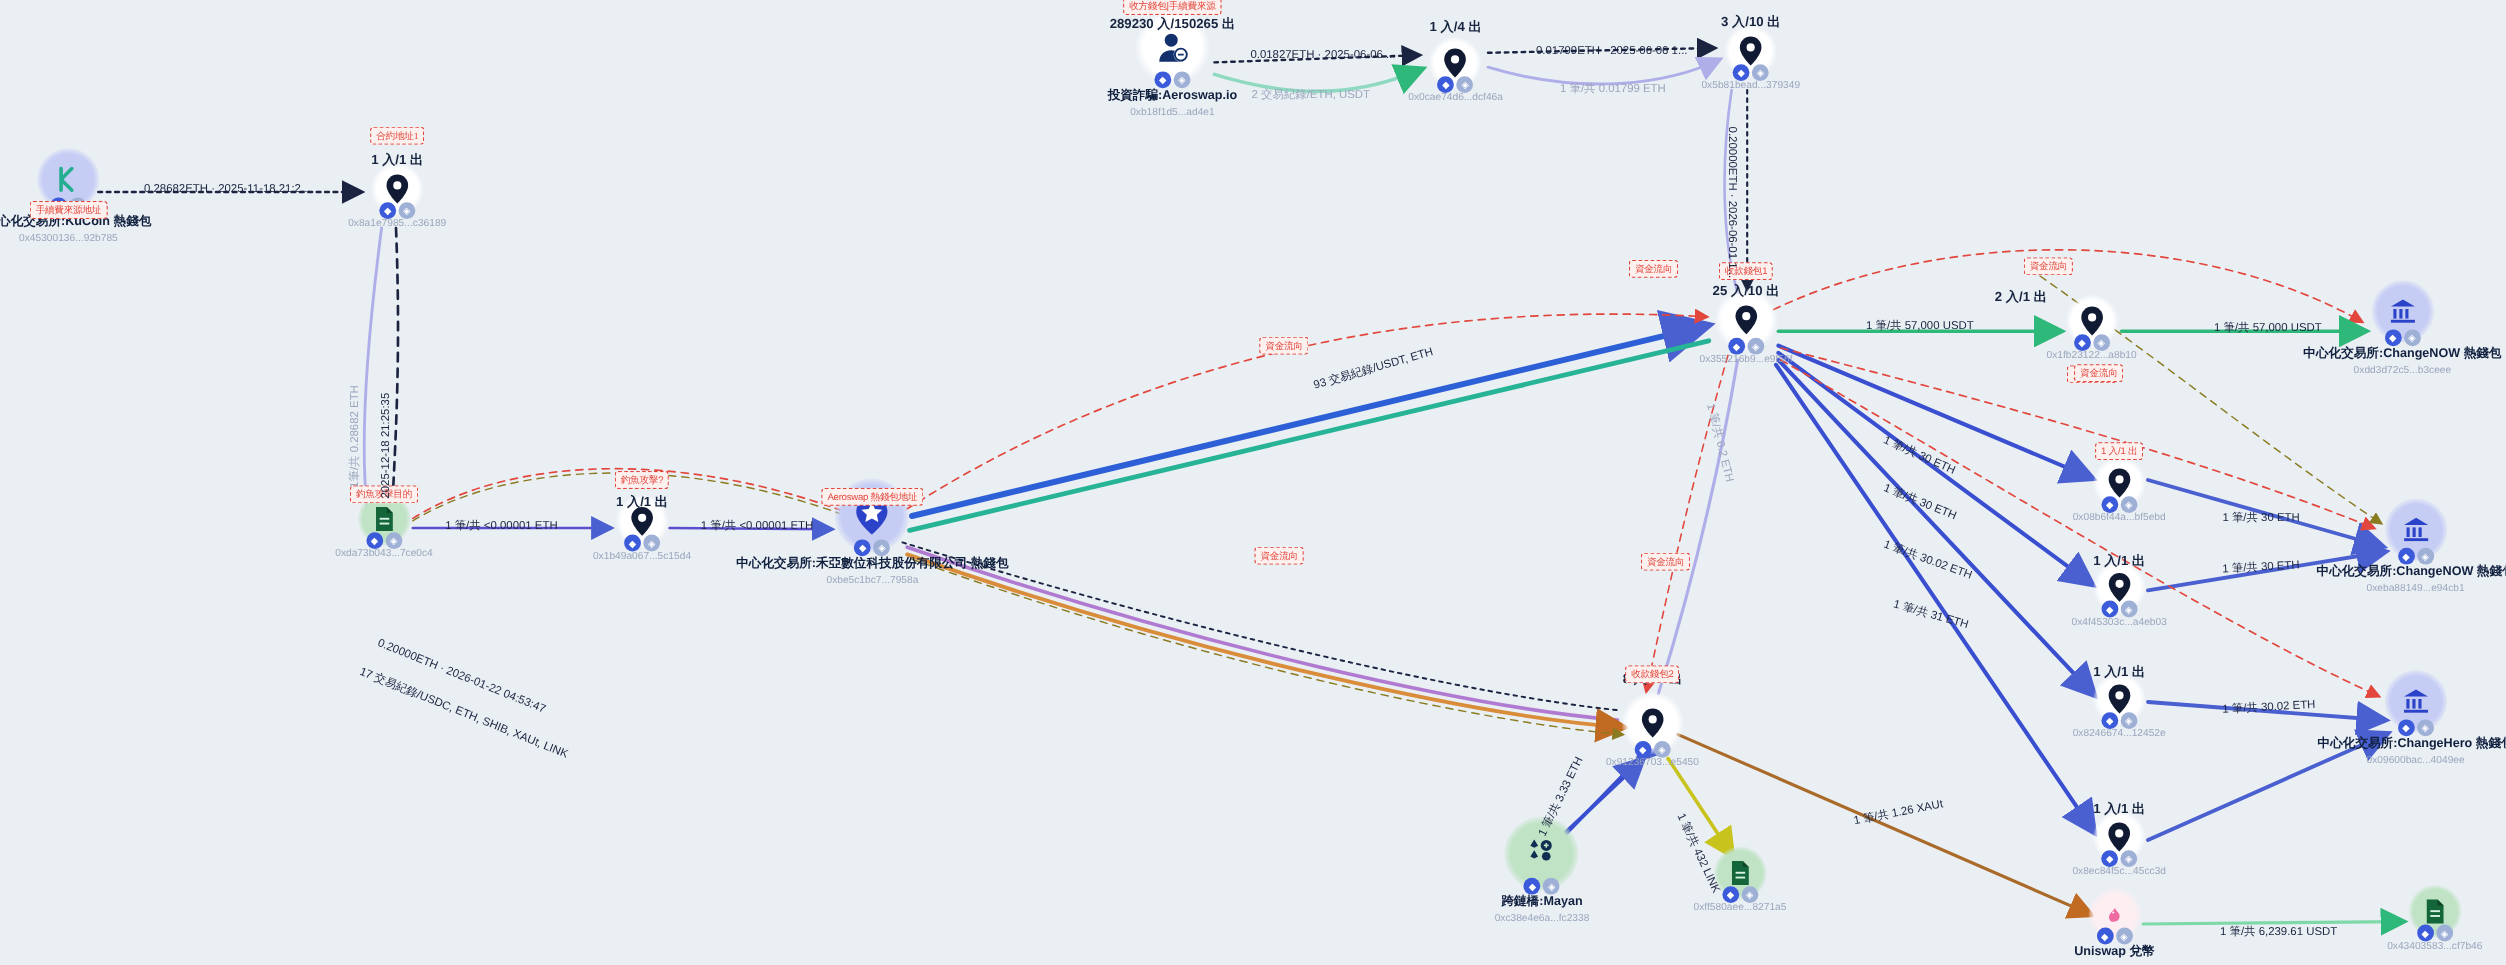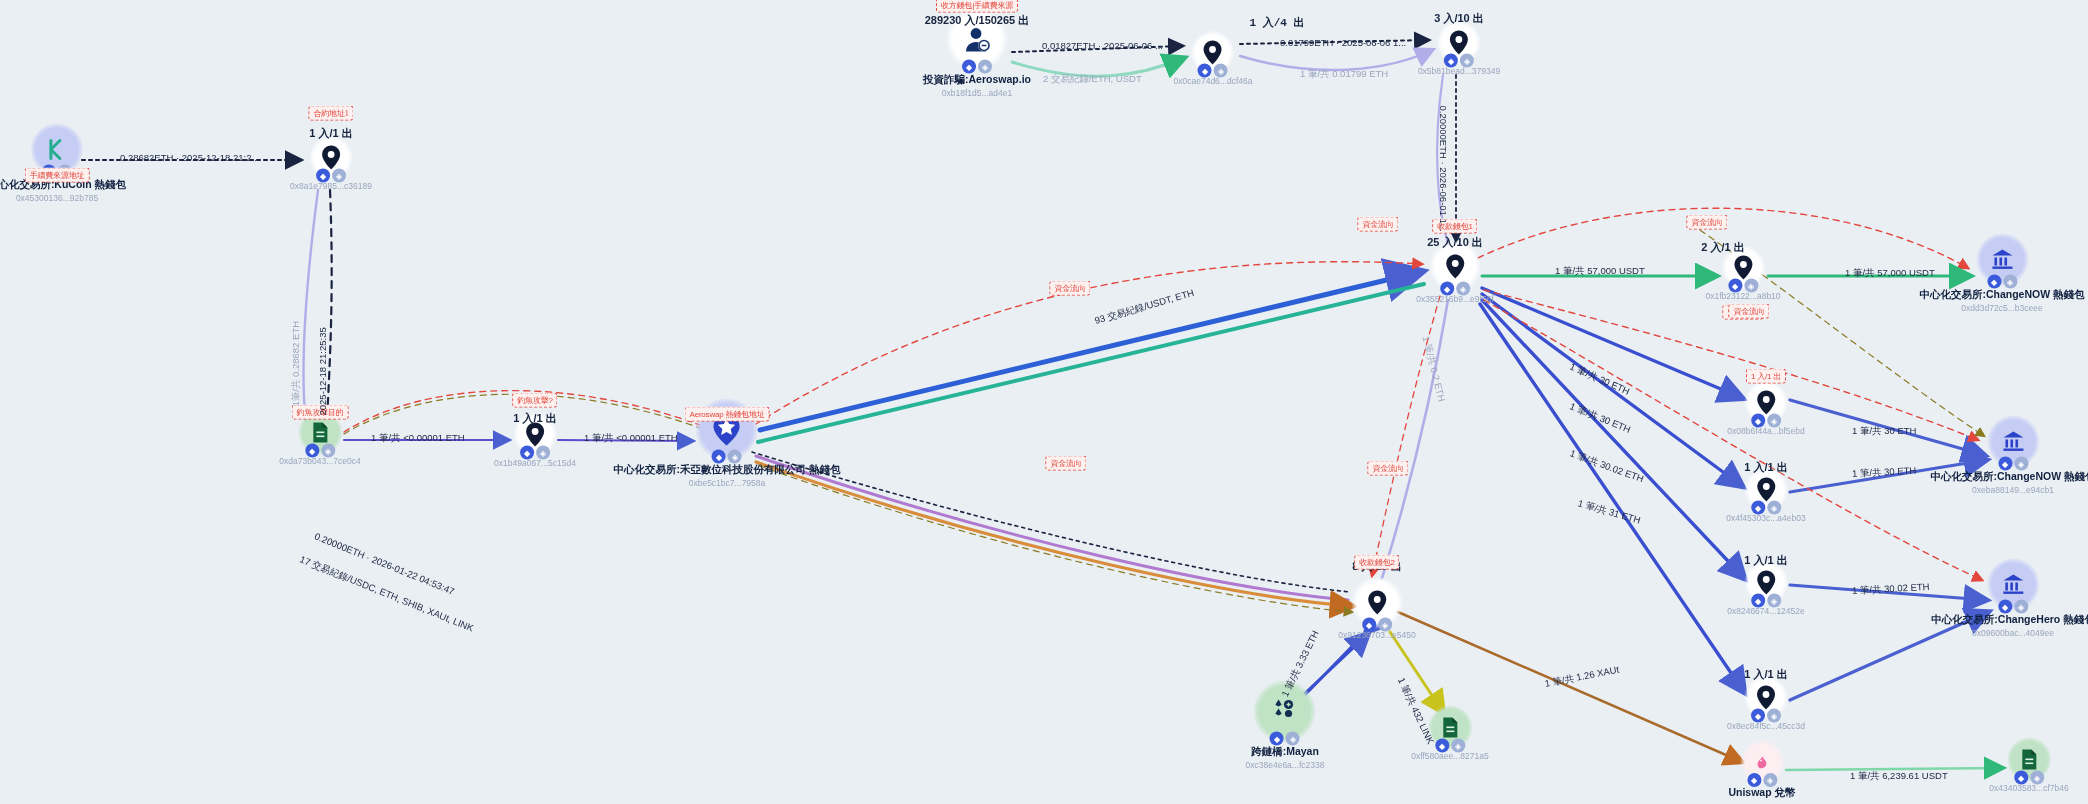--- a/index.html
+++ b/index.html
@@ -247,21 +247,21 @@
             <path d="M11 1C6 1 2 5 2 10c0 6.5 9 15 9 15s9-8.5 9-15c0-5-4-9-9-9z" fill="#101a33"></path>
             <circle cx="11" cy="10" r="3.4" fill="#fff"></circle>
           </svg>
           <div class="badgerow">
             <span class="minidot md-blue">◆</span>
             <span class="minidot md-grey">◈</span>
           </div>
         </div>
         <div class="naddr">0x0cae74d6...dcf46a</div>
       </div>
-      <div class="iocount" style="left: 1277px; top: 22px; font-family: Liberation Mono, monospace;">1 入/4 出</div>
+      <div class="iocount" style="left: 1213px; top: 22px;">1 入/4 出</div>
       <div class="node" style="left: 1459px; top: 48px;">
         <div class="pin-wrap halo-white">
           <svg width="22" height="26" viewBox="0 0 22 26">
             <path d="M11 1C6 1 2 5 2 10c0 6.5 9 15 9 15s9-8.5 9-15c0-5-4-9-9-9z" fill="#101a33"></path>
             <circle cx="11" cy="10" r="3.4" fill="#fff"></circle>
           </svg>
           <div class="badgerow">
             <span class="minidot md-blue">◆</span>
             <span class="minidot md-grey">◈</span>
           </div>
@@ -305,21 +305,21 @@
             <path d="M11 1C6 1 2 5 2 10c0 6.5 9 15 9 15s9-8.5 9-15c0-5-4-9-9-9z" fill="#101a33"></path>
             <circle cx="11" cy="10" r="3.4" fill="#fff"></circle>
           </svg>
           <div class="badgerow">
             <span class="minidot md-blue">◆</span>
             <span class="minidot md-grey">◈</span>
           </div>
         </div>
         <div class="naddr">0x1fb23122...a8b10</div>
       </div>
-      <div class="iocount" style="left: 1723px; top: 247px;">2 入/1 出</div>
+      <div class="iocount" style="left: 1684px; top: 247px;">2 入/1 出</div>
       <div class="tag" style="left: 1743px; top: 312px;">資金流向</div>
       <div class="node" style="left: 1766px; top: 408px;">
         <div class="pin-wrap halo-white">
           <svg width="22" height="26" viewBox="0 0 22 26">
             <path d="M11 1C6 1 2 5 2 10c0 6.5 9 15 9 15s9-8.5 9-15c0-5-4-9-9-9z" fill="#101a33"></path>
             <circle cx="11" cy="10" r="3.4" fill="#fff"></circle>
           </svg>
           <div class="badgerow">
             <span class="minidot md-blue">◆</span>
             <span class="minidot md-grey">◈</span>
@@ -476,21 +476,21 @@
           </svg>
           <div class="badgerow">
             <span class="minidot md-blue">◆</span>
             <span class="minidot md-grey">◈</span>
           </div>
         </div>
         <div class="naddr">0x43403583...cf7b46</div>
       </div>
     </div>
   <div id="labels-layer">
-      <div class="etext dark" style="left: 120px; top: 152px; transform: rotate(0deg);">0.28682ETH · 2025-12-18 21:2...</div>
+      <div class="etext dark" style="left: 120px; top: 152px; transform: rotate(0deg);">0.28682ETH · 2025-11-18 21:2...</div>
       <div class="etext grey" style="left: 296px; top: 400px; transform: rotate(-90deg);">1筆/共 0.28682 ETH</div>
       <div class="etext dark" style="left: 322px; top: 410px; transform: rotate(-90deg);">2025-12-18 21:25:35</div>
       <div class="etext dark" style="left: 371px; top: 432px; transform: rotate(0deg);">1 筆/共 &lt;0.00001 ETH</div>
       <div class="etext dark" style="left: 584px; top: 432px; transform: rotate(0deg);">1 筆/共 &lt;0.00001 ETH</div>
       <div class="etext dark" style="left: 1042px; top: 40px; transform: rotate(0deg);">0.01827ETH · 2025-06-06 ...</div>
       <div class="etext grey" style="left: 1043px; top: 73px; transform: rotate(0deg);">2 交易紀錄/ETH, USDT</div>
       <div class="etext dark" style="left: 1280px; top: 37px; transform: rotate(0deg);">0.01799ETH · 2025-06-06 1...</div>
       <div class="etext grey" style="left: 1300px; top: 68px; transform: rotate(0deg);">1 筆/共 0.01799 ETH</div>
       <div class="etext dark" style="left: 1443px; top: 100px; transform: rotate(90deg);">0.20000ETH · 2026-06-01 1...</div>
       <div class="etext grey" style="left: 1425px; top: 330px; transform: rotate(76deg);">1 筆/共 0.2 ETH</div>

